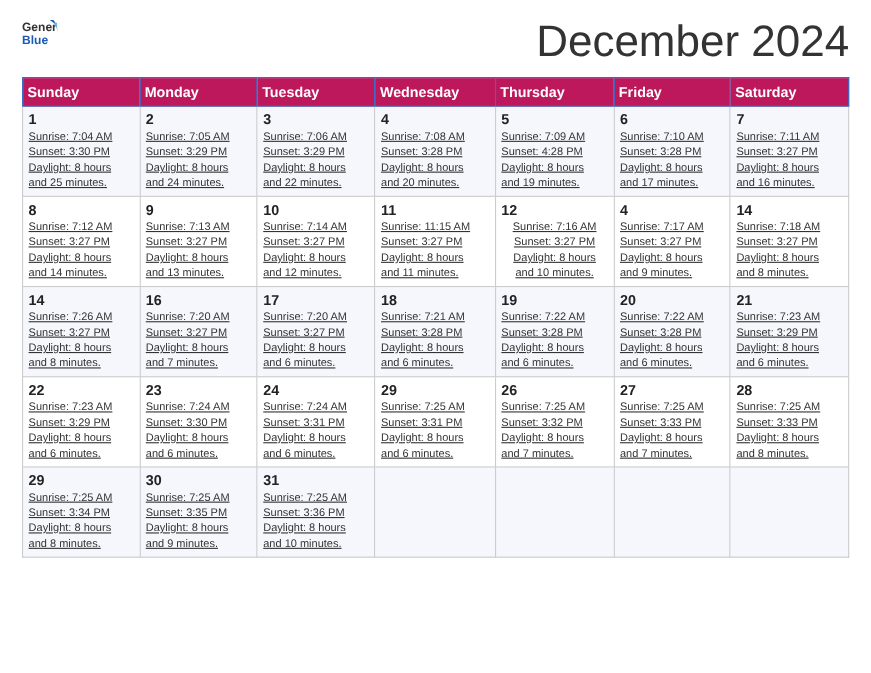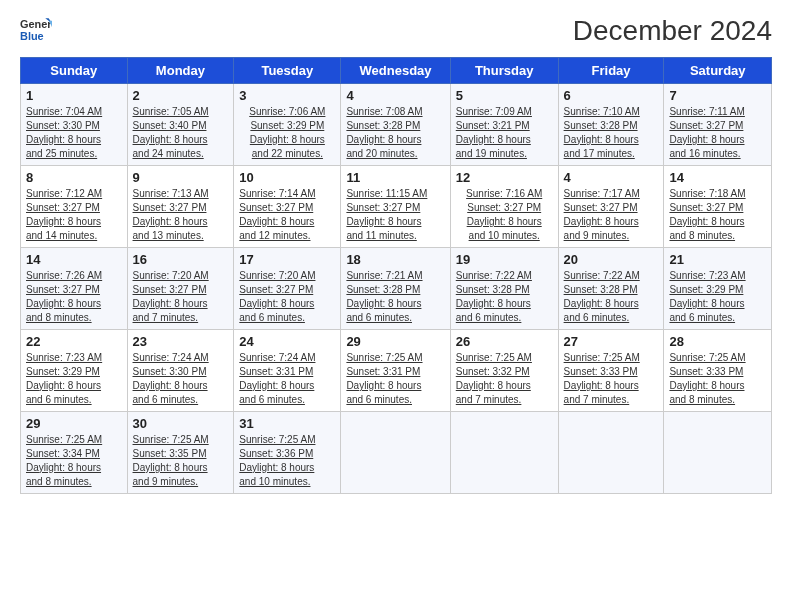--- a/index.html
+++ b/index.html
@@ -28,40 +28,40 @@
       gap: 4px;
     }
     .logo-icon {
       width: 32px;
       height: 28px;
     }
     .title-block {
       text-align: right;
     }
     .month-title {
-      font-size: 28px;
+      font-size: 40px;
       font-weight: 300;
       color: #333;
       line-height: 1.1;
     }
     .subtitle {
       font-size: 14px;
       color: #555;
       margin-top: 2px;
     }
     .calendar {
       width: 100%;
       border-collapse: collapse;
       font-size: 10.5px;
     }
     .calendar thead th {
-      background: #1d4ed8;
+      background: #be185d;
       color: #fff;
       padding: 5px 4px;
-      text-align: center;
+      text-align: left;
       font-size: 13px;
       font-weight: 600;
       border: 1px solid #3f6abf;
     }
     .calendar tbody td {
       vertical-align: top;
       border: 1px solid #ccc;
       padding: 4px 5px;
       width: 113px;
       min-height: 80px;
@@ -125,42 +125,42 @@
           <td>
             <span class="day-num">1</span>
             <div class="day-info" style="white-space: pre-line;">Sunrise: 7:04 AM
 Sunset: 3:30 PM
 Daylight: 8 hours
 and 25 minutes.</div>
           </td>
           <td>
             <span class="day-num">2</span>
             <div class="day-info" style="white-space: pre-line;">Sunrise: 7:05 AM
-Sunset: 3:40 PM
+Sunset: 3:29 PM
 Daylight: 8 hours
 and 24 minutes.</div>
           </td>
           <td>
             <span class="day-num">3</span>
-            <div class="day-info" style="white-space: pre-line; text-align: center;">Sunrise: 7:06 AM
+            <div class="day-info" style="white-space: pre-line;">Sunrise: 7:06 AM
 Sunset: 3:29 PM
 Daylight: 8 hours
 and 22 minutes.</div>
           </td>
           <td>
             <span class="day-num">4</span>
             <div class="day-info" style="white-space: pre-line;">Sunrise: 7:08 AM
 Sunset: 3:28 PM
 Daylight: 8 hours
 and 20 minutes.</div>
           </td>
           <td>
             <span class="day-num">5</span>
             <div class="day-info" style="white-space: pre-line;">Sunrise: 7:09 AM
-Sunset: 3:21 PM
+Sunset: 4:28 PM
 Daylight: 8 hours
 and 19 minutes.</div>
           </td>
           <td>
             <span class="day-num">6</span>
             <div class="day-info" style="white-space: pre-line;">Sunrise: 7:10 AM
 Sunset: 3:28 PM
 Daylight: 8 hours
 and 17 minutes.</div>
           </td>

